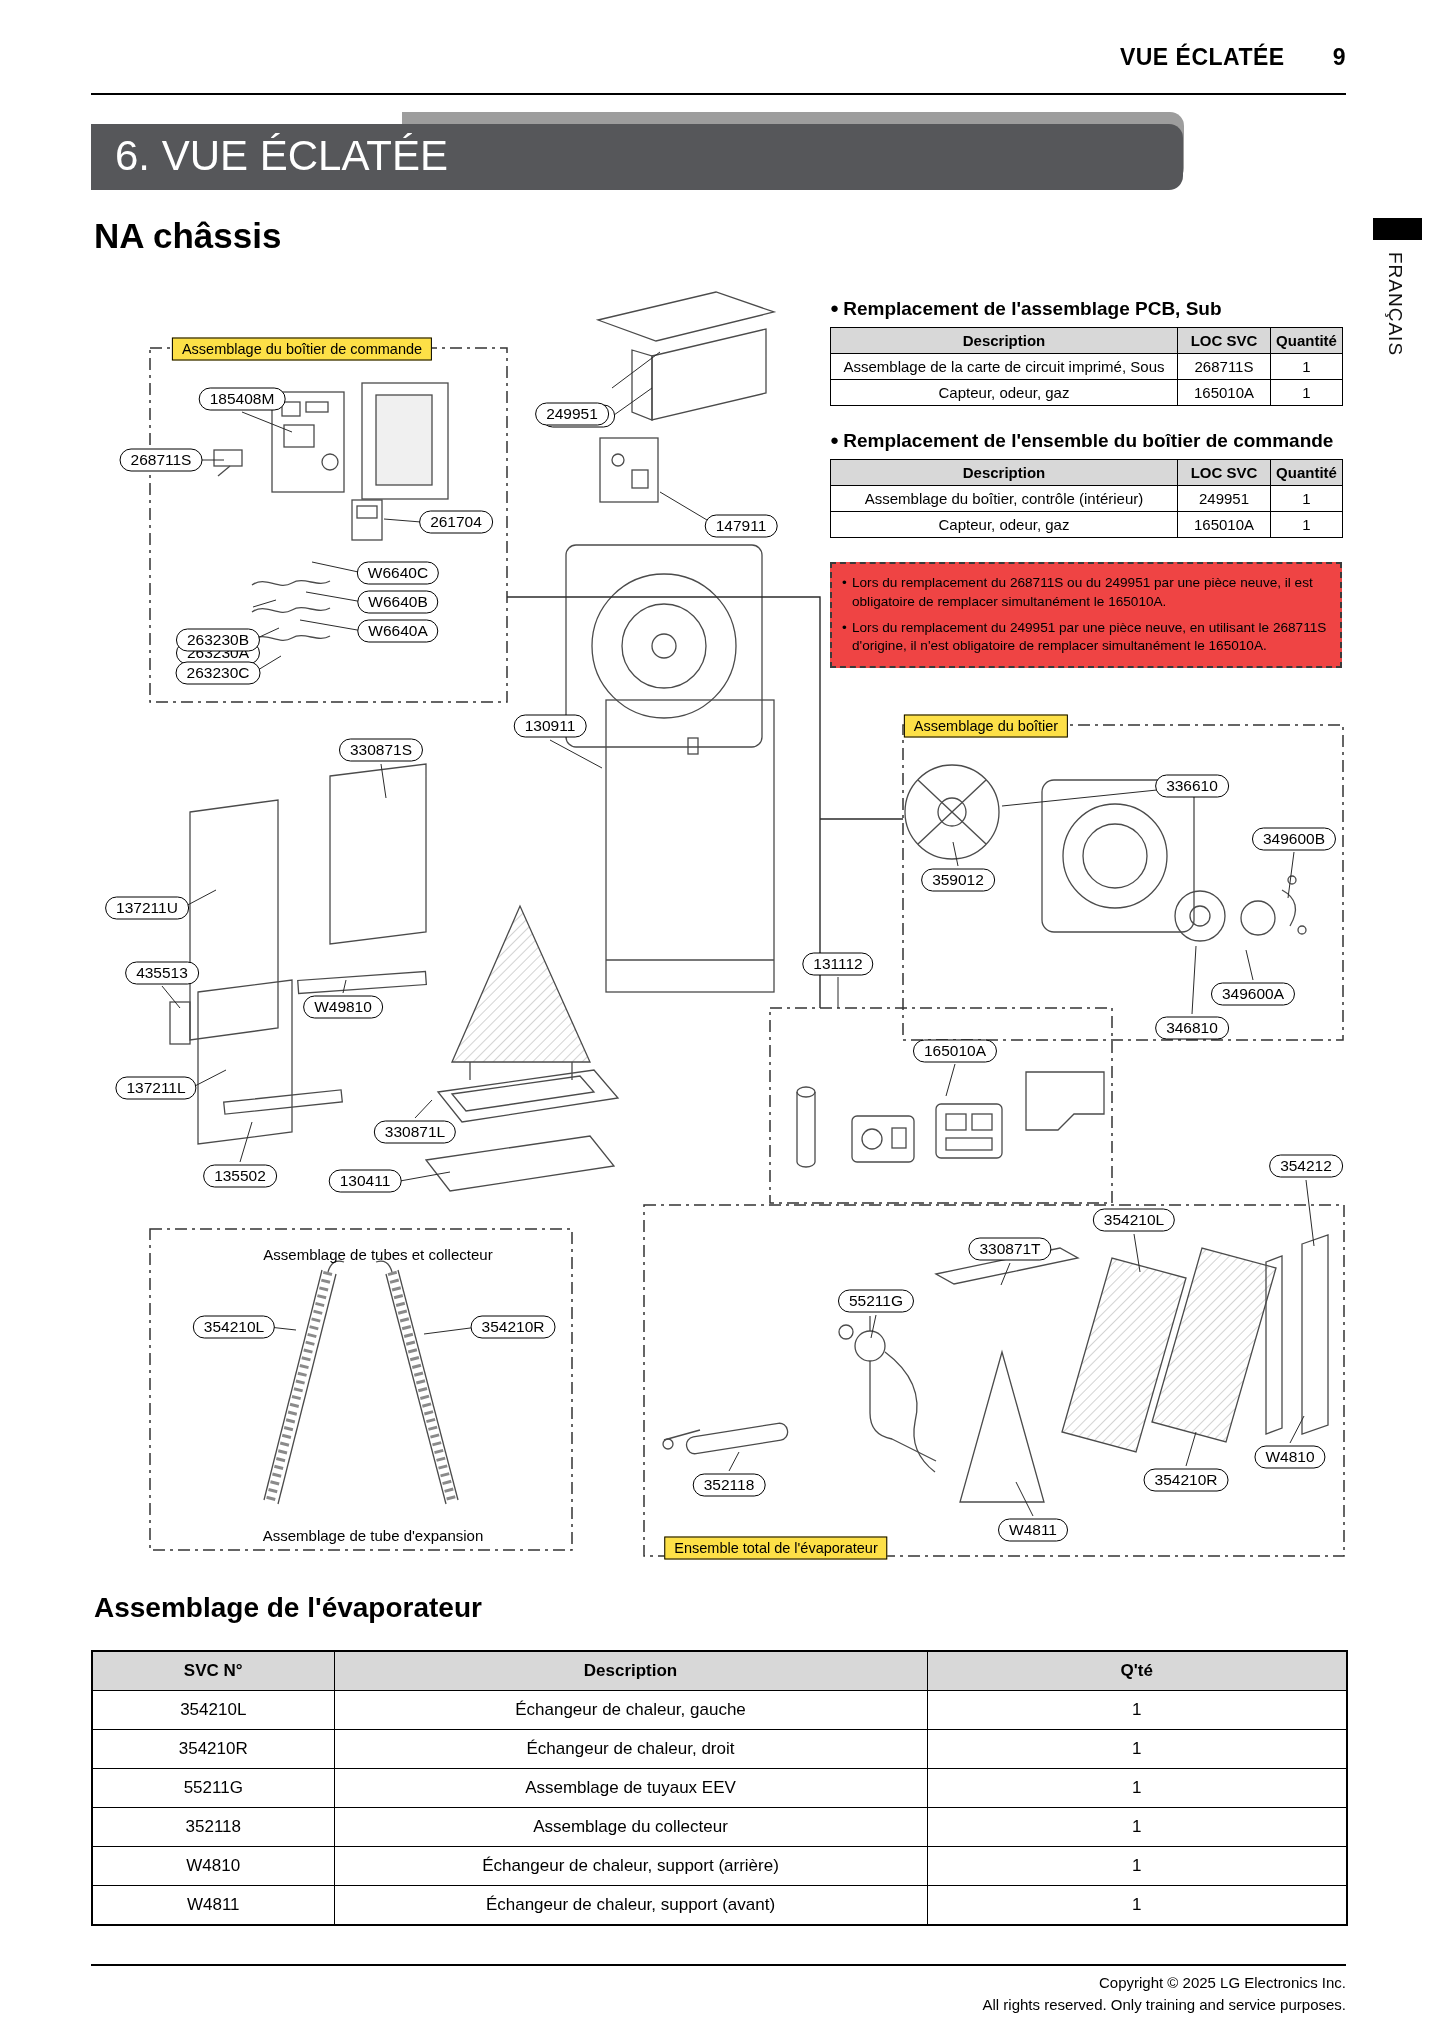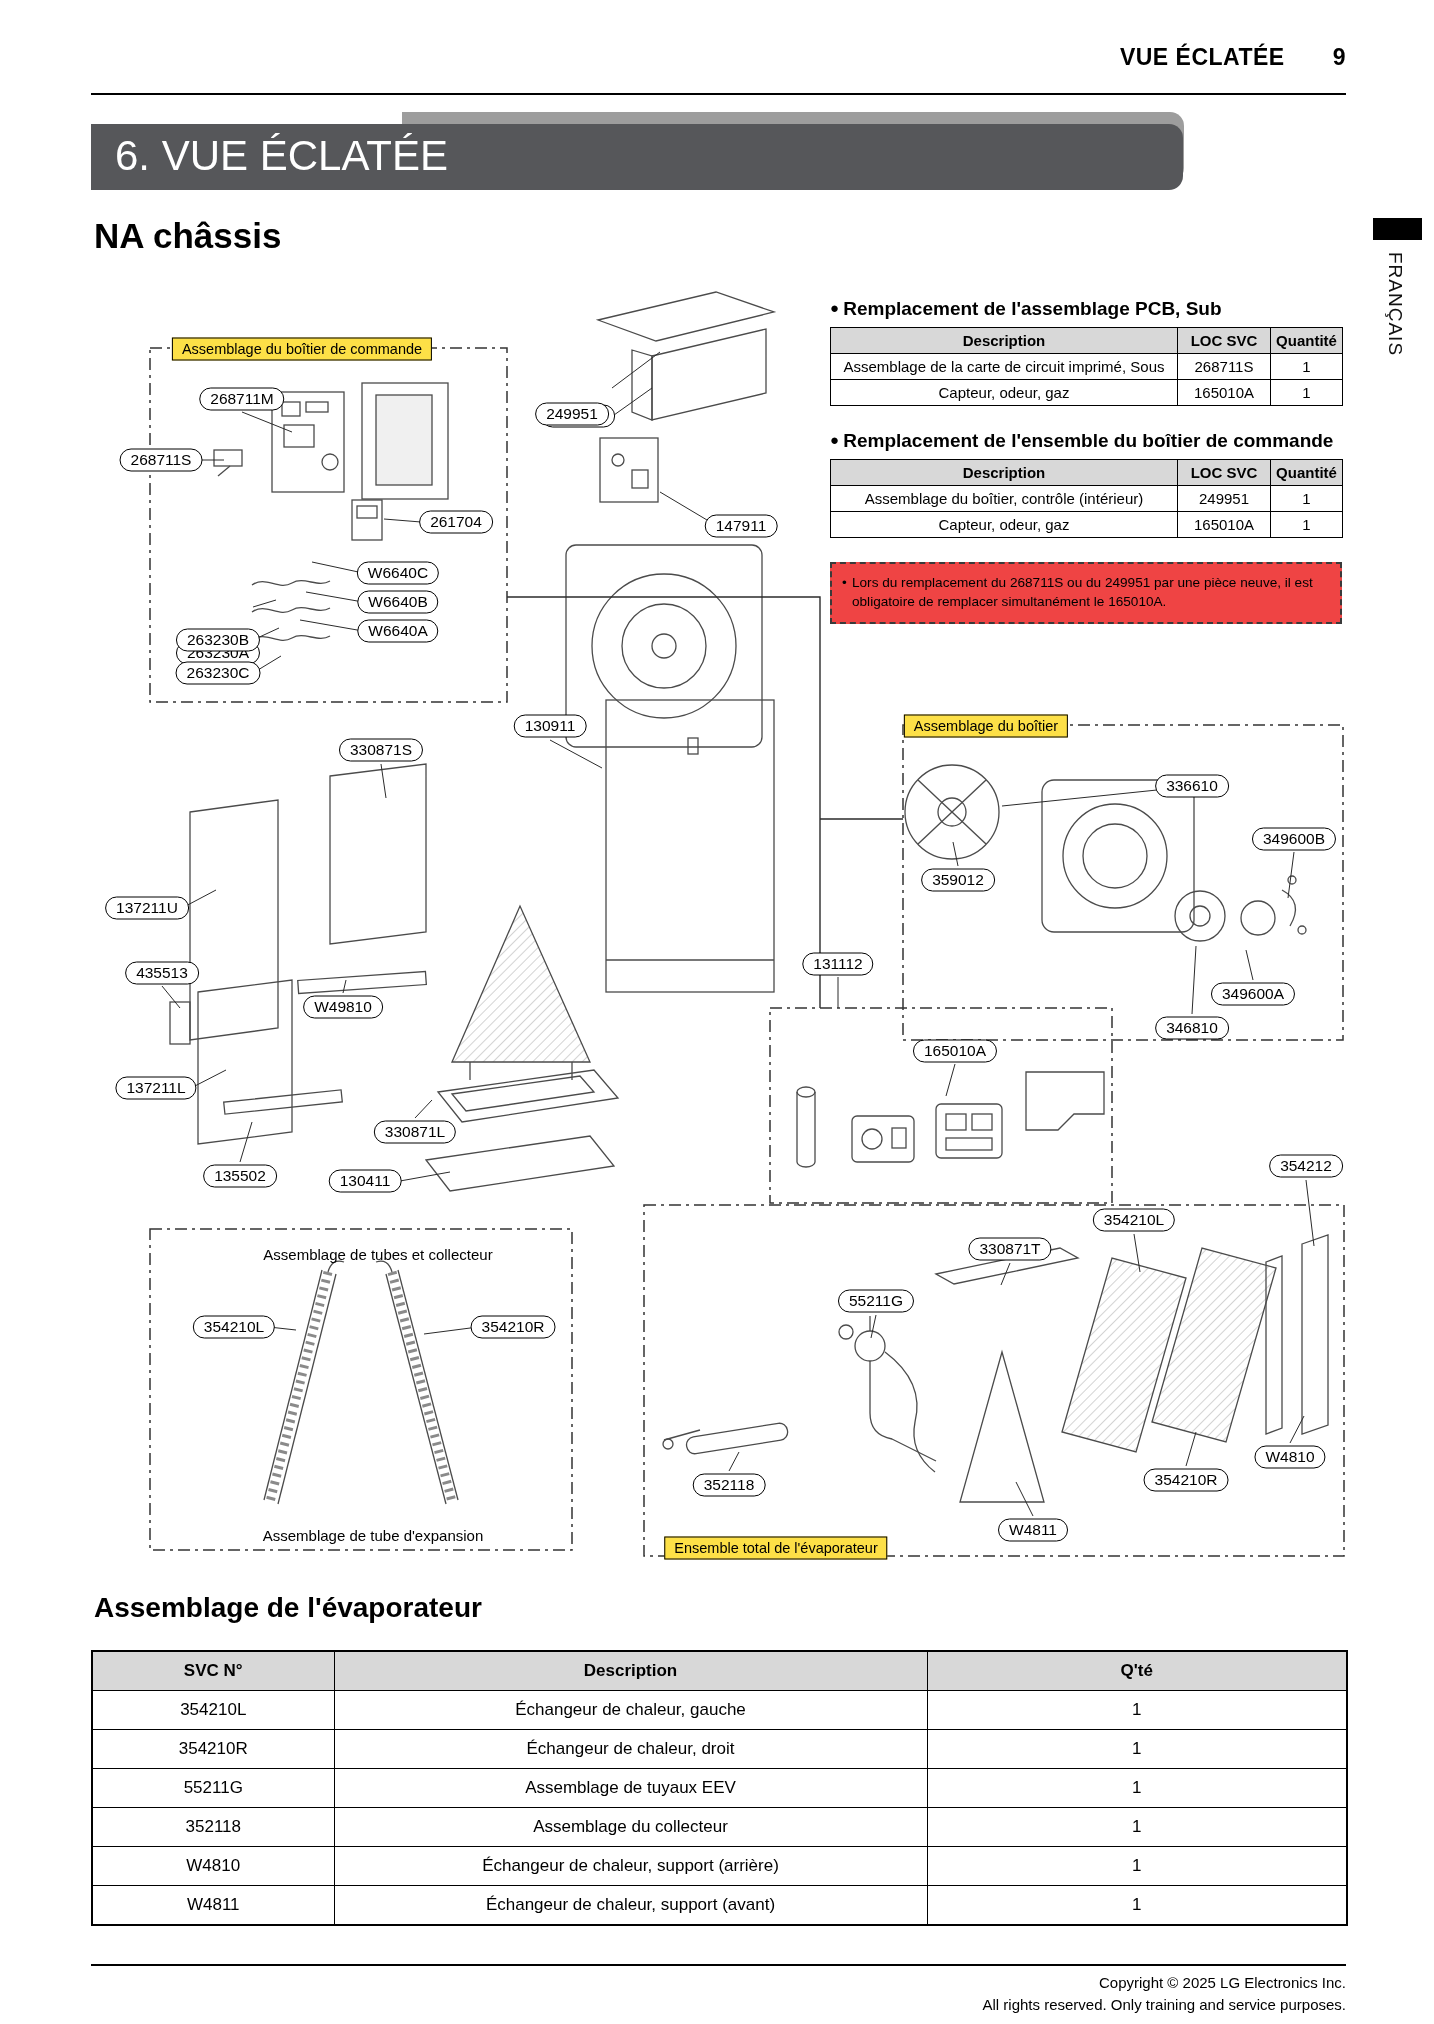--- a/index.html
+++ b/index.html
@@ -189,21 +189,21 @@
         <rect x="903" y="725" width="440" height="315"></rect>
         <rect x="770" y="1008" width="342" height="195"></rect>
         <rect x="150" y="1229" width="422" height="321"></rect>
         <rect x="644" y="1205" width="700" height="351"></rect>
       </g>
     </svg>
     <div>
         <span class="boxlabel" style="left: 302px; top: 349px;">Assemblage du boîtier de commande</span>
         <span class="callout" style="left: 578px; top: 382px; margin-top: 34px;">137214</span>
         <span class="callout" style="left: 572px; top: 414px;">249951</span>
-        <span class="callout" style="left: 242px; top: 399px;">268711M</span>
+        <span class="callout" style="left: 242px; top: 399px;">185408M</span>
         <span class="callout" style="left: 161px; top: 460px;">268711S</span>
         <span class="callout" style="left: 456px; top: 522px;">261704</span>
         <span class="callout" style="left: 741px; top: 526px;">147911</span>
         <span class="callout" style="left: 398px; top: 573px;">W6640C</span>
         <span class="callout" style="left: 398px; top: 602px;">W6640B</span>
         <span class="callout" style="left: 398px; top: 631px;">W6640A</span>
         <span class="callout" style="left: 218px; top: 620px; margin-top: 33px;">263230A</span>
         <span class="callout" style="left: 218px; top: 640px;">263230B</span>
         <span class="callout" style="left: 218px; top: 673px;">263230C</span>
         <span class="callout" style="left: 550px; top: 726px;">130911</span>
@@ -293,20 +293,21 @@
             <tr>
               <td>Capteur, odeur, gaz</td>
               <td>165010A</td>
               <td>1</td>
             </tr>
           </tbody>
         </table>
     </div>
     <ul class="notes">
         <li>Lors du remplacement du 268711S ou du 249951 par une pièce neuve, il est obligatoire de remplacer simultanément le 165010A.</li>
+        <li>Lors du remplacement du 249951 par une pièce neuve, en utilisant le 268711S d'origine, il n'est obligatoire de remplacer simultanément le 165010A.</li>
       </ul>
   </div>
 
   <h2 class="ev-title">Assemblage de l'évaporateur</h2>
   <table class="ev">
     <colgroup>
         <col style="width:242px">
         <col style="width:593px">
         <col style="width:420px">
       </colgroup>

